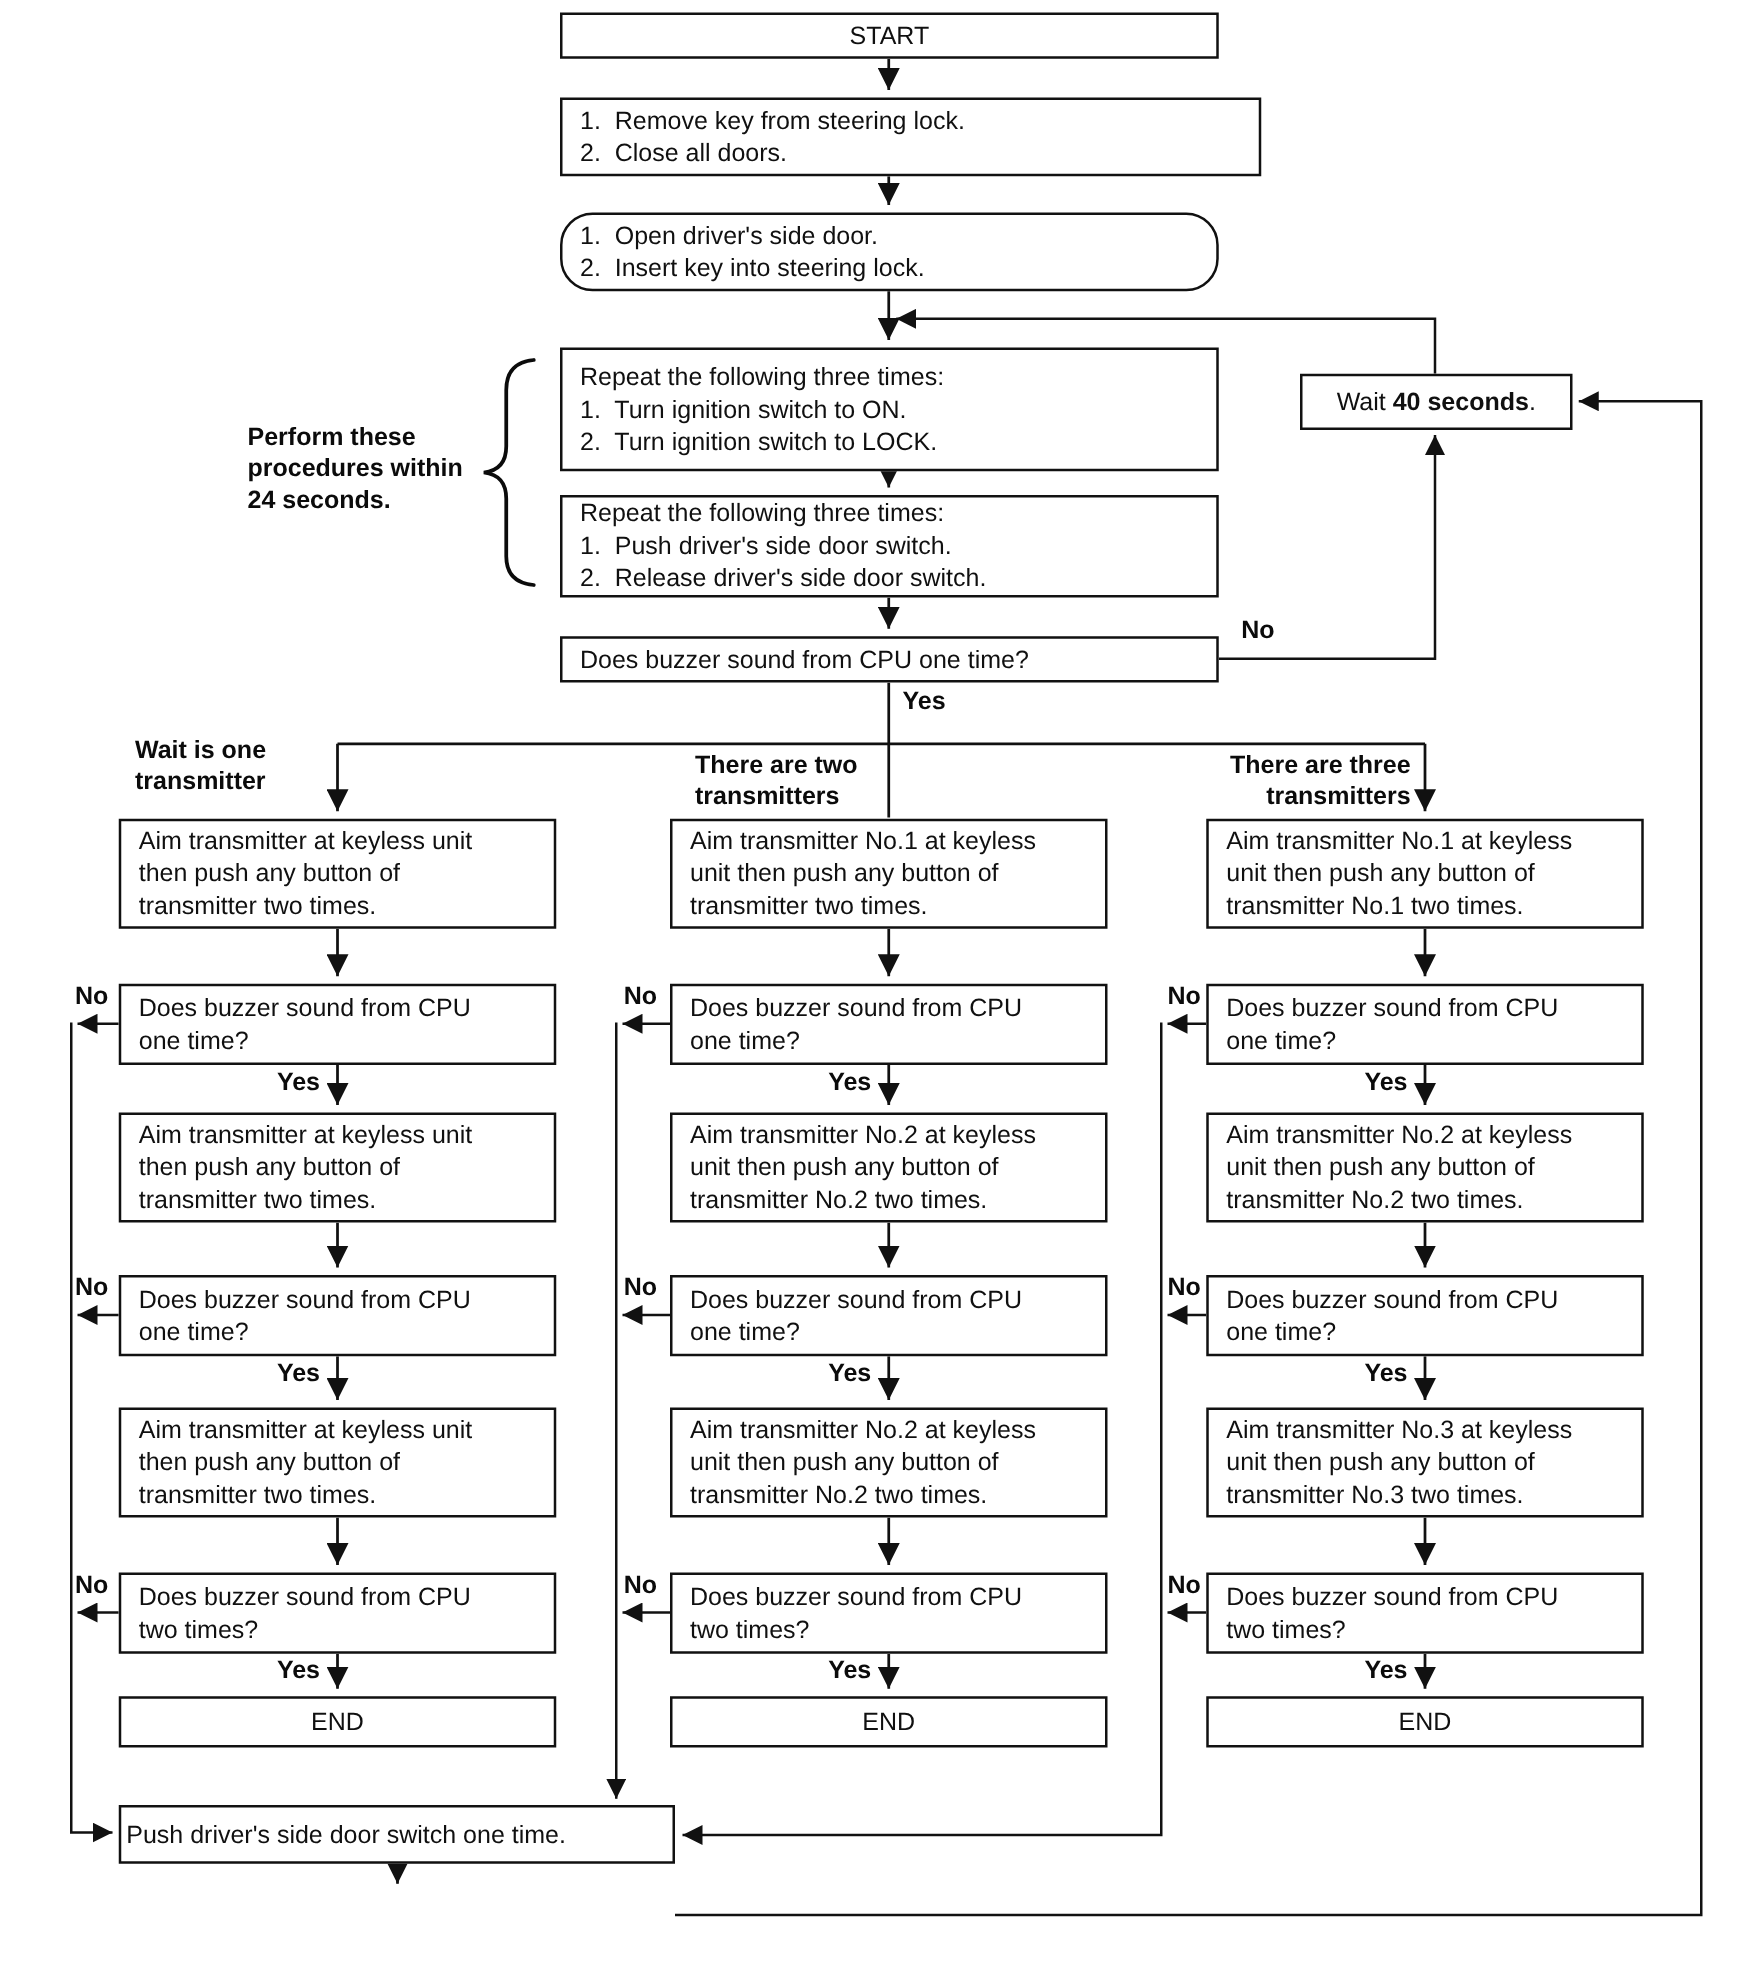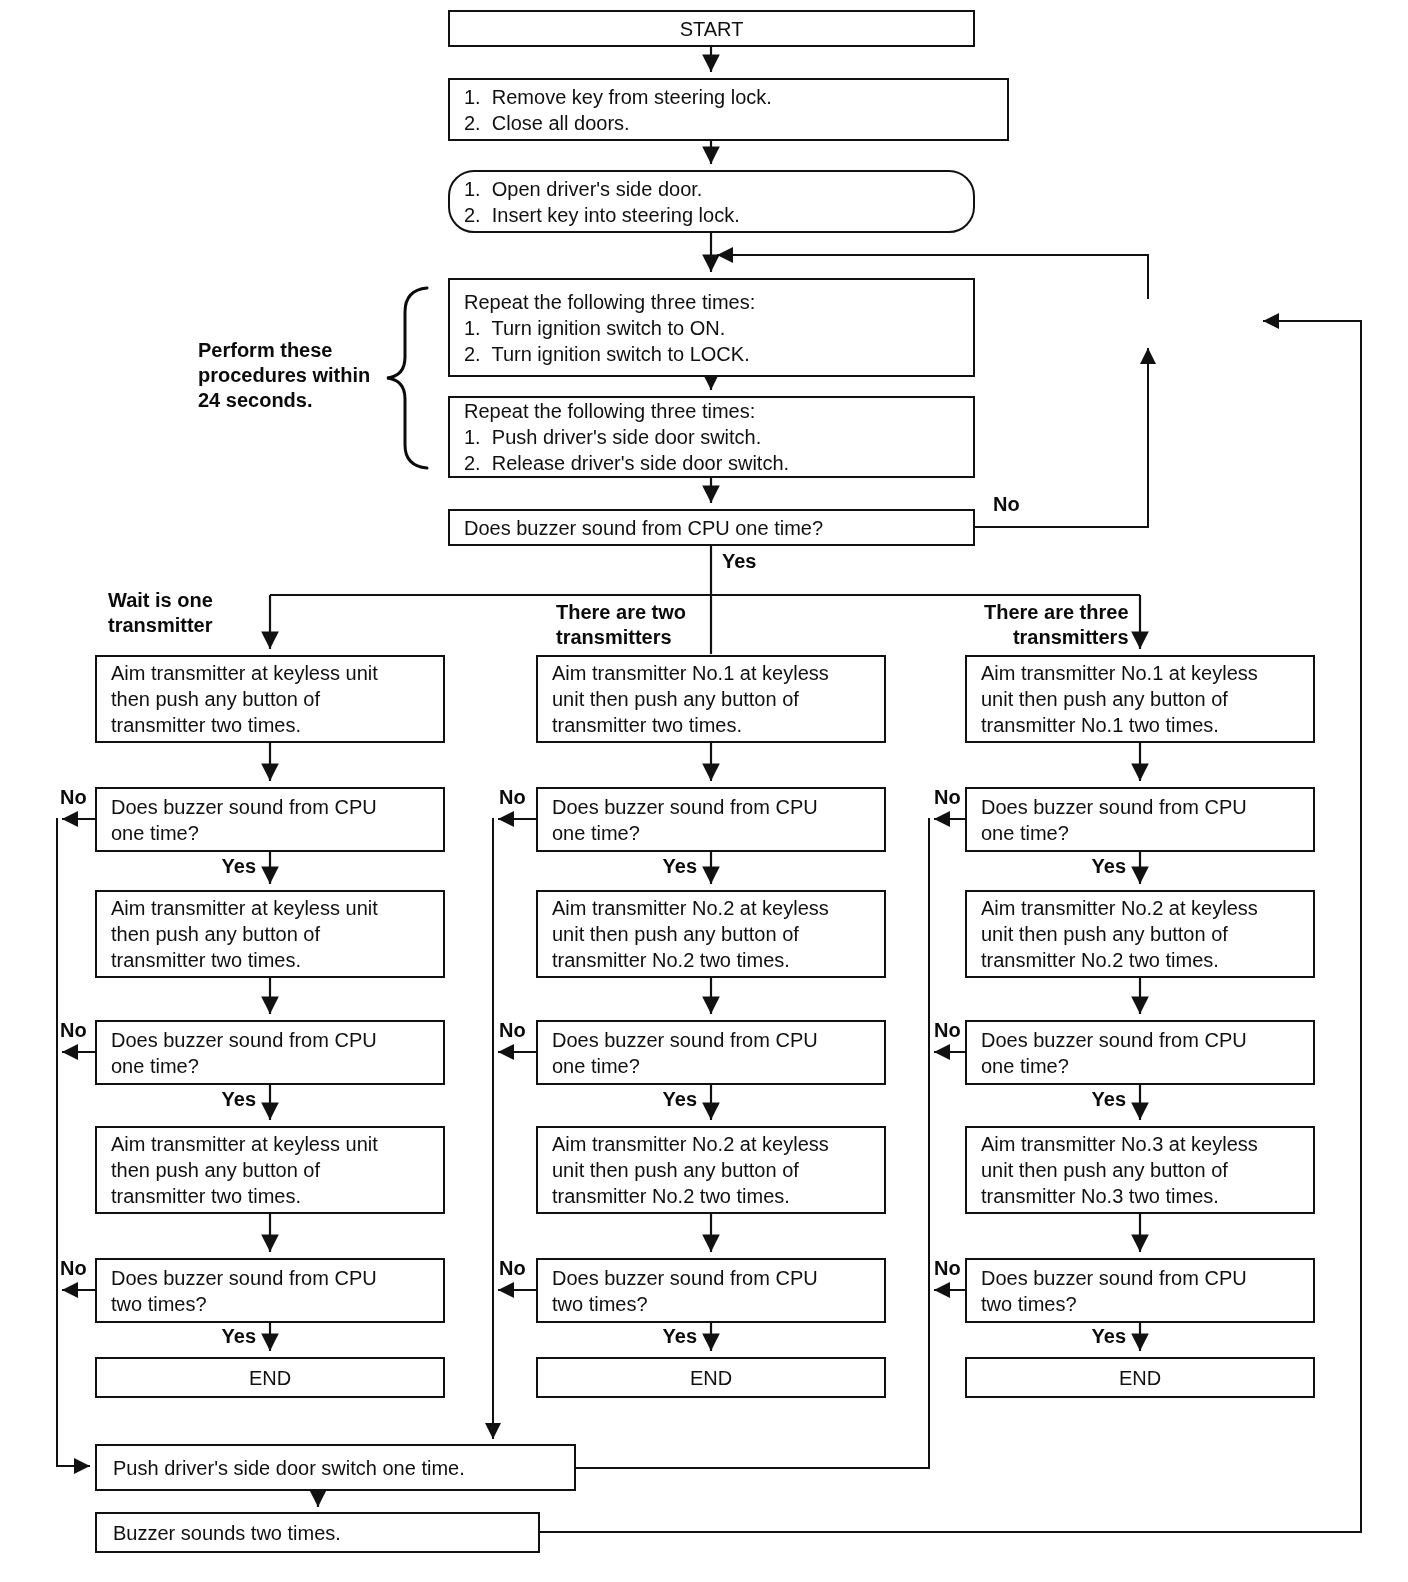--- a/index.html
+++ b/index.html
@@ -120,20 +120,23 @@
   <div class="box pad" style="left:448px;top:396px;width:527px;height:82px;">
     <span class="txt">Repeat the following three times:
 1.  Push driver's side door switch.
 2.  Release driver's side door switch.</span>
   </div>
 
   <div class="box pad" style="left:448px;top:509px;width:527px;height:37px;">
     <span class="txt">Does buzzer sound from CPU one time?</span>
   </div>
 
+  <div class="box center" style="left:1040px;top:299px;width:218px;height:45px;">
+    <span class="txt"><span>Wait </span><b>40 seconds</b><span>.</span></span>
+  </div>
 
   <div class="lbl" style="left:198px;top:338px;">Perform these
 procedures within
 24 seconds.</div>
 
   <div class="lbl" style="left:108px;top:588px;">Wait is one
 transmitter</div>
   <div class="lbl" style="left:556px;top:600px;">There are two
 transmitters</div>
   <div class="lbl" style="left:984px;top:600px;text-align:right;">There are three
@@ -225,25 +228,22 @@
 transmitter No.3 two times.</span>
     </div>
   <div class="box pad" style="left:965px;top:1258px;width:350px;height:65px;">
     <span class="txt">Does buzzer sound from CPU
 two times?</span>
     </div>
   <div class="box center" style="left:965px;top:1357px;width:350px;height:41px;">
     <span class="txt">END</span>
     </div>
 
-  <div class="box" style="left:95px;top:1444px;width:481px;height:47px;padding-left:16px;">
+  <div class="box" style="left:95px;top:1444px;width:445px;height:47px;padding-left:4px;">
     <span class="txt">Push driver's side door switch one time.</span>
-    </div>
-  <div class="box" style="left:95px;top:1512px;width:445px;height:41px;padding-left:16px;">
-    <span class="txt">Buzzer sounds two times.</span>
     </div>
 
   <div class="yn" style="left:722px;top:550px;">Yes</div>
   <div class="yn" style="left:993px;top:493px;">No</div>
 
   <div class="yn right" style="left:208px;top:855px;">Yes</div>
   <div class="yn right" style="left:208px;top:1088px;">Yes</div>
   <div class="yn right" style="left:208px;top:1325px;">Yes</div>
   <div class="yn right" style="left:649px;top:855px;">Yes</div>
   <div class="yn right" style="left:649px;top:1088px;">Yes</div>

